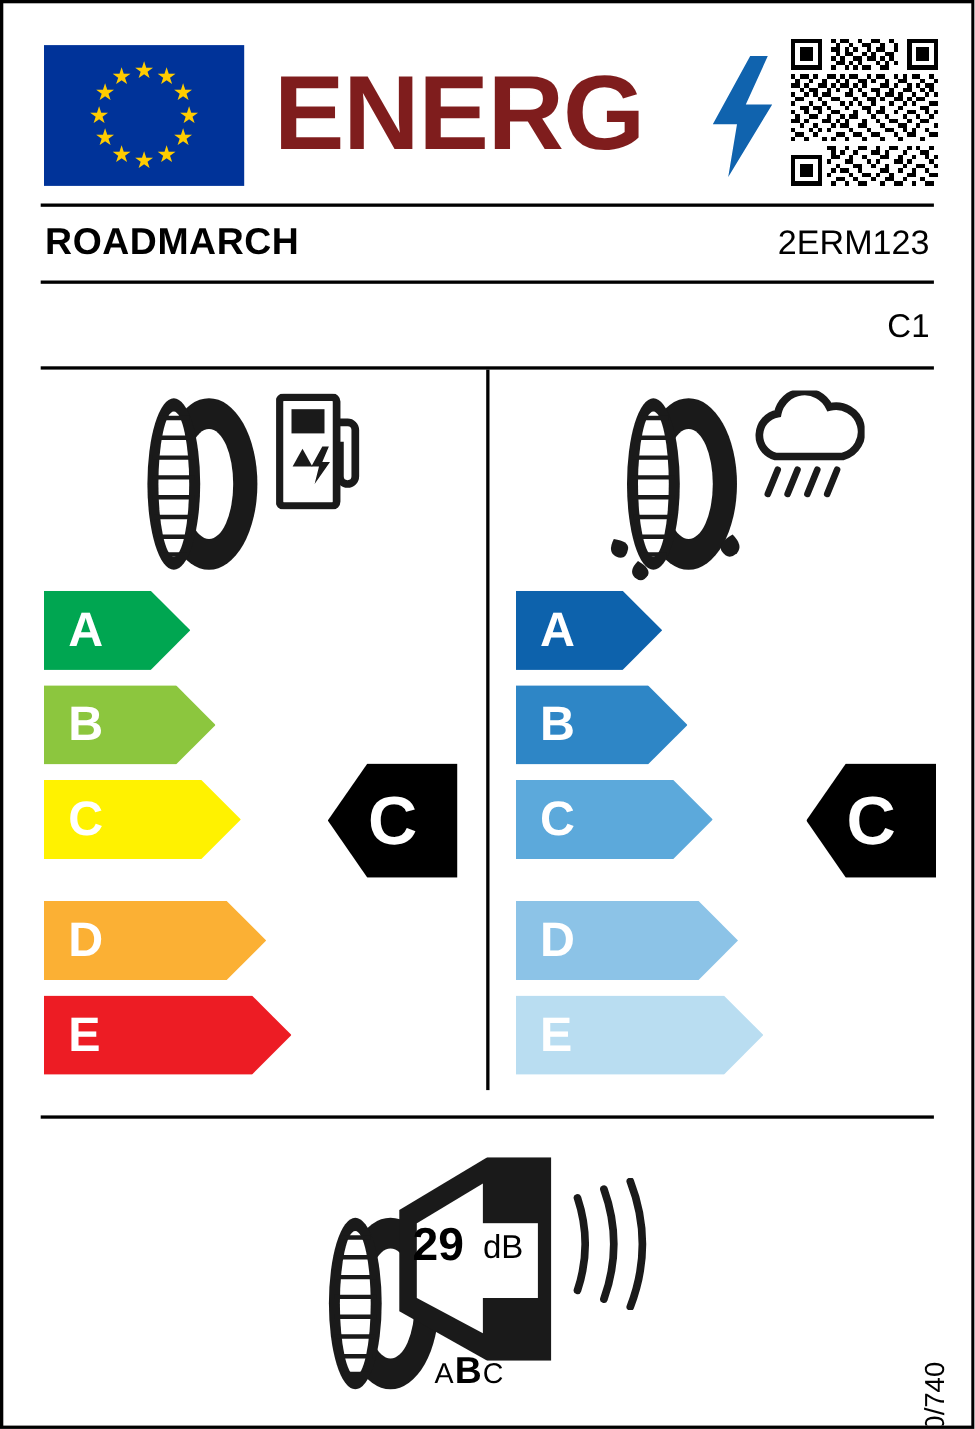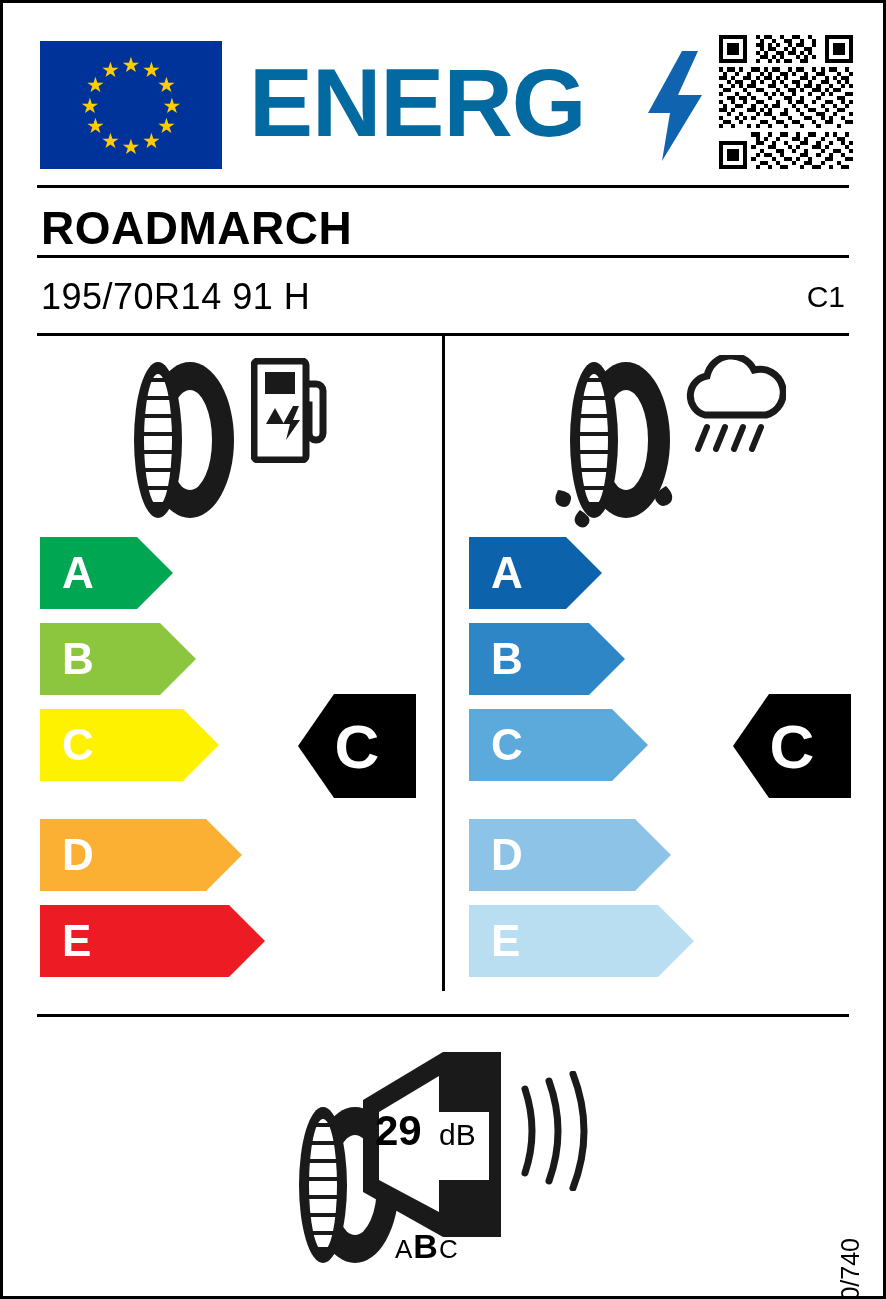--- a/index.html
+++ b/index.html
@@ -45,21 +45,21 @@
     height: 21px;
     text-align: center;
   }
   .energ-word {
     position: absolute;
     left: 246px;
     top: 45px;
     font-size: 96px;
     font-weight: bold;
     letter-spacing: -1px;
-    color: #0369a1;
+    color: #7f1d1d;
     font-family: "Liberation Sans", sans-serif;
   }
   .bolt {
     position: absolute;
     left: 645px;
     top: 48px;
     width: 54px;
     height: 110px;
   }
   .qr {
@@ -82,21 +82,21 @@
     position: absolute;
     width: 3px;
     background: #000;
   }
 
   
   .brand {
     position: absolute;
     left: 38px;
     top: 198px;
-    font-size: 46px;
+    font-size: 34px;
     font-weight: bold;
     letter-spacing: 0.5px;
   }
   .model {
     position: absolute;
     right: 38px;
     top: 200px;
     font-size: 31px;
     font-weight: normal;
   }
@@ -484,24 +484,24 @@
           <rect x="23" y="32" width="2" height="1"></rect>
           <rect x="27" y="32" width="1" height="1"></rect>
           <rect x="30" y="32" width="2" height="1"></rect>
       </g>
     </svg>
   </div>
 
   <div class="hr" style="top:182px;"></div>
 
   <div class="brand">ROADMARCH</div>
+  <div class="model">2ERM123</div>
 
   <div class="hr" style="top:252px;"></div>
 
-  <div class="size">195/70R14 91 H</div>
   <div class="cclass">C1</div>
 
   <div class="hr" style="top:330px;"></div>
 
   <div class="vr" style="left:439px; top:333px; height:655px;"></div>
 
   <svg class="pict" style="left:125px; top:355px; width:120px; height:165px;" viewBox="0 0 120 165">
     <ellipse cx="62" cy="82" rx="44" ry="78" fill="#1a1a1a"></ellipse>
     <ellipse cx="62" cy="82" rx="22" ry="50" fill="#ffffff"></ellipse>
     <ellipse cx="30" cy="82" rx="24" ry="78" fill="#1a1a1a"></ellipse>

